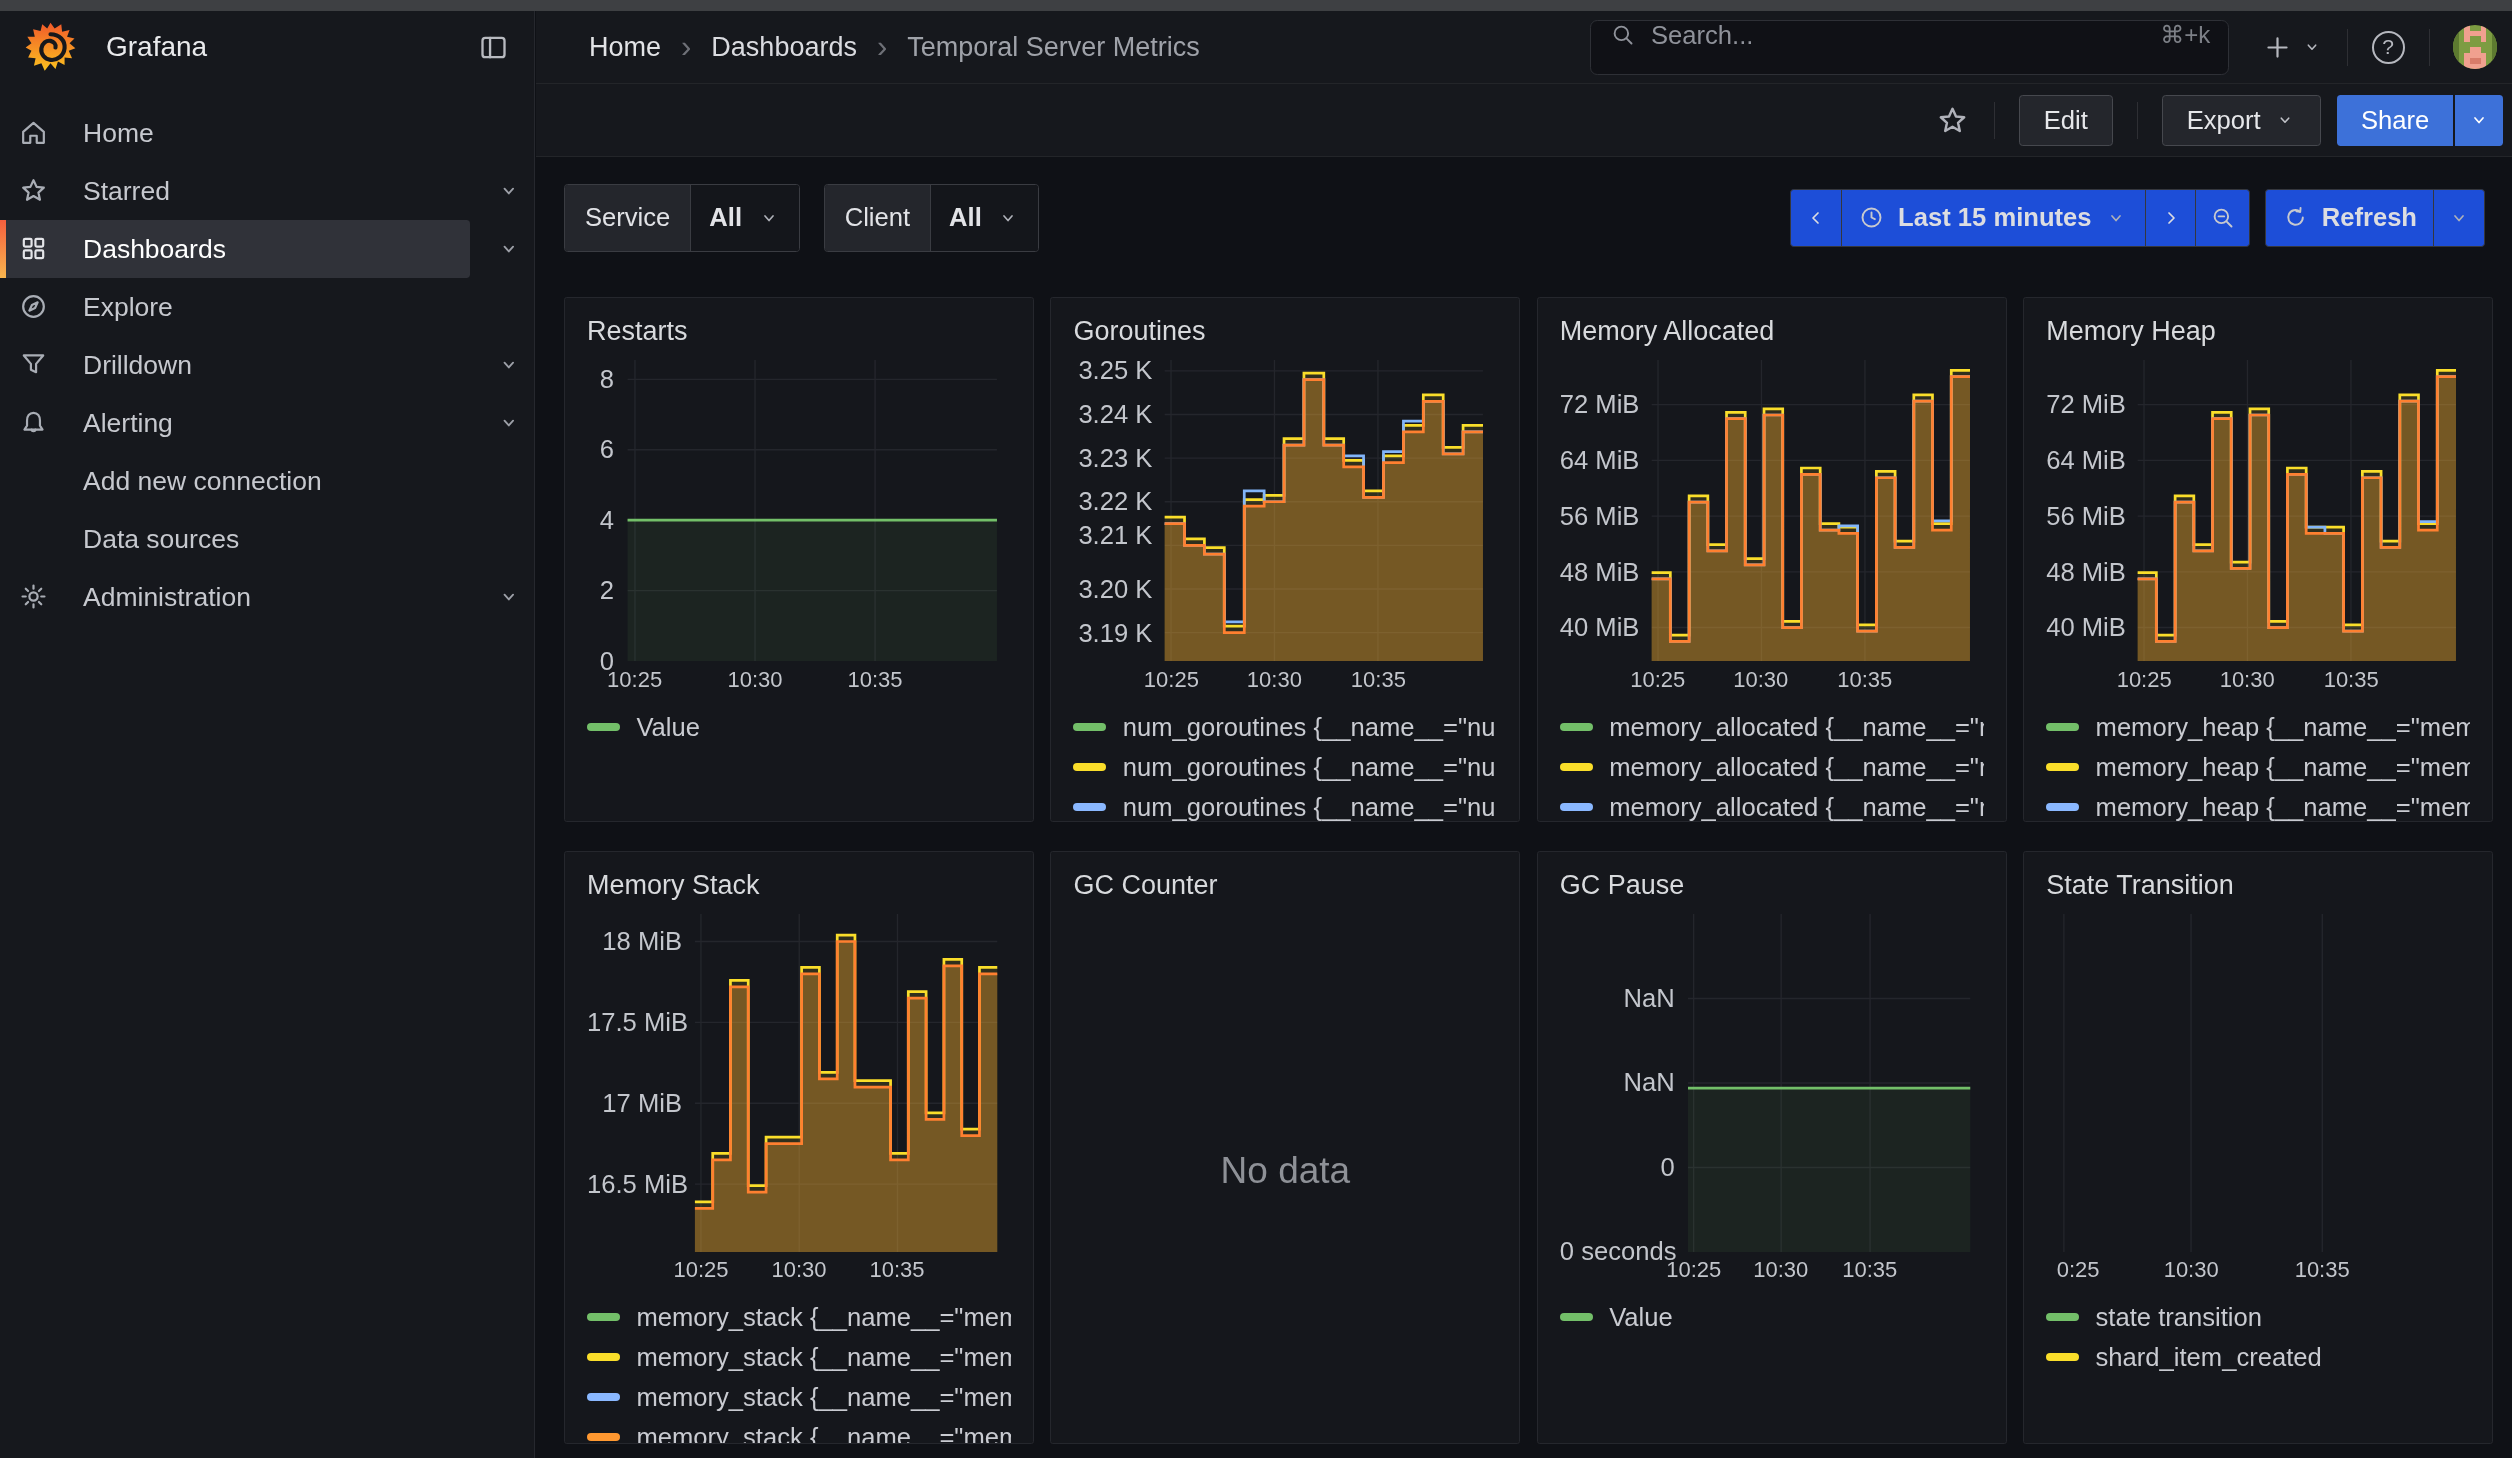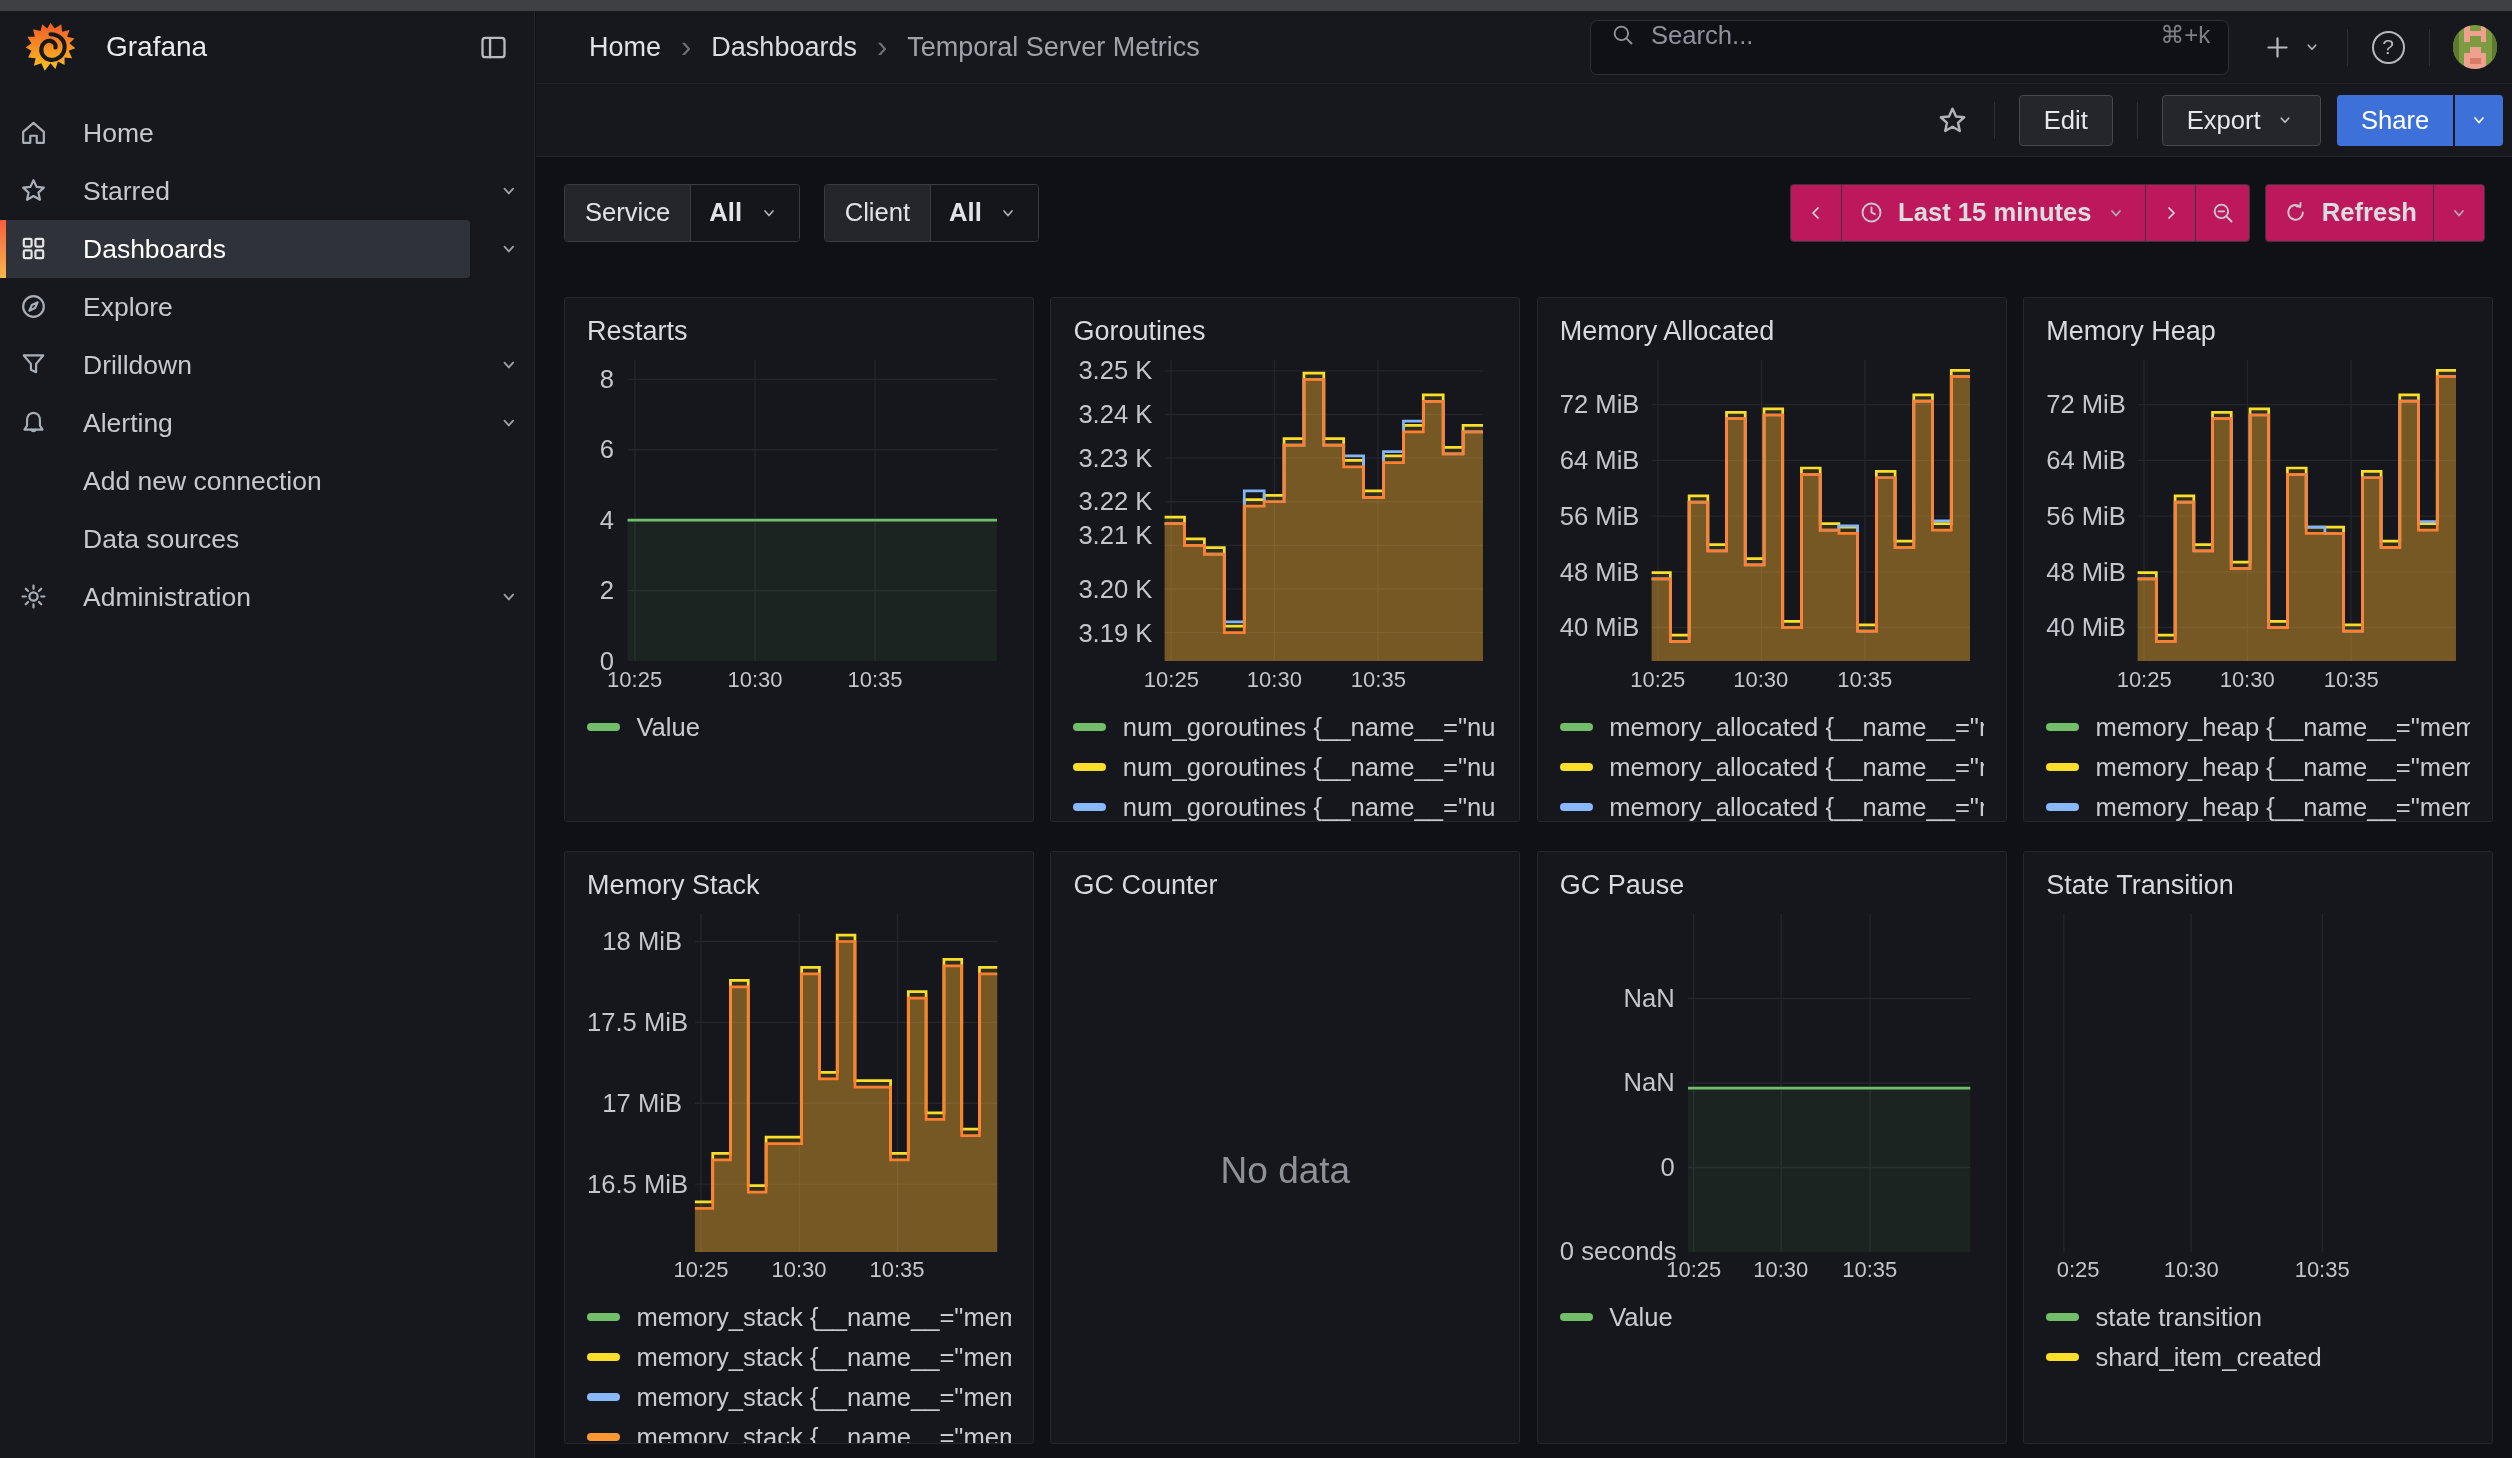--- a/index.html
+++ b/index.html
@@ -59,28 +59,28 @@
   .btn .chev-s { width:22px; height:22px; color:#c0c2c8; }
   .split { display:flex;justify-content:center; }
   .split .main { border-radius:3.7px 0 0 3.7px; border:none; color:#fff; }
   .split .arrow { width:48px; height:51px; margin-left:1.8px; border-radius:0 3.7px 3.7px 0; display:flex; align-items:center;
     justify-content:center; cursor:pointer; }
   .split .arrow .chev-s { width:24px; height:24px; color:#fff; }
 
   
   .content { position:absolute; left:0; right:0; top:147px; bottom:0; background:#0f1116; }
   .filters-row { position:absolute; left:28px; right:27px; top:25.6px; display:flex; align-items:center; }
-  .fgroup { display:flex; height:58px; border:0.9px solid #3a3c42; border-radius:3.7px; overflow:hidden; margin-right:24px; cursor:pointer; }
+  .fgroup { display:flex; height:68px; border:0.9px solid #3a3c42; border-radius:3.7px; overflow:hidden; margin-right:24px; cursor:pointer; }
   .flabel { background:#24262c; padding:0 20px; display:flex; align-items:center; font-size:25.6px; color:#e2e3e7; }
   .fvalue { background:#14161b; padding:0 18px; display:flex; gap:14.6px; align-items:center; color:#e2e3e7;
     font-size:25.6px; font-weight:600; border-left:0.9px solid #3a3c42; }
   .chev-s { width:24px; height:24px; color:#aeb1b8; }
 
   .time-controls { margin-left:auto; display:flex; align-items:center; gap:14.6px; }
-  .tgroup { display:flex; height:58px; background:#be185d; border:0.9px solid #35373d; border-radius:3.7px; overflow:hidden; }
+  .tgroup { display:flex; height:58px; background:#1d4ed8; border:0.9px solid #35373d; border-radius:3.7px; overflow:hidden; }
   .tseg { display:flex; align-items:center; gap:12.8px; padding:0 16.4px; border-left:0.9px solid #35373d;
     color:#dcdde1; font-size:25.6px; cursor:pointer; }
   .tseg:first-child { border-left:none; }
   .tseg .tic { width:27px; height:27px; color:#c7c9cf; }
   .tseg.narrow { padding:0 12.8px; }
   .tbold { font-weight:600; }
 
   
   .grid { position:absolute; left:28px; top:129px; display:grid; grid-template-columns:repeat(4,470px);
     grid-template-rows:535px 603px; column-gap:16.4px; row-gap:19px; }

